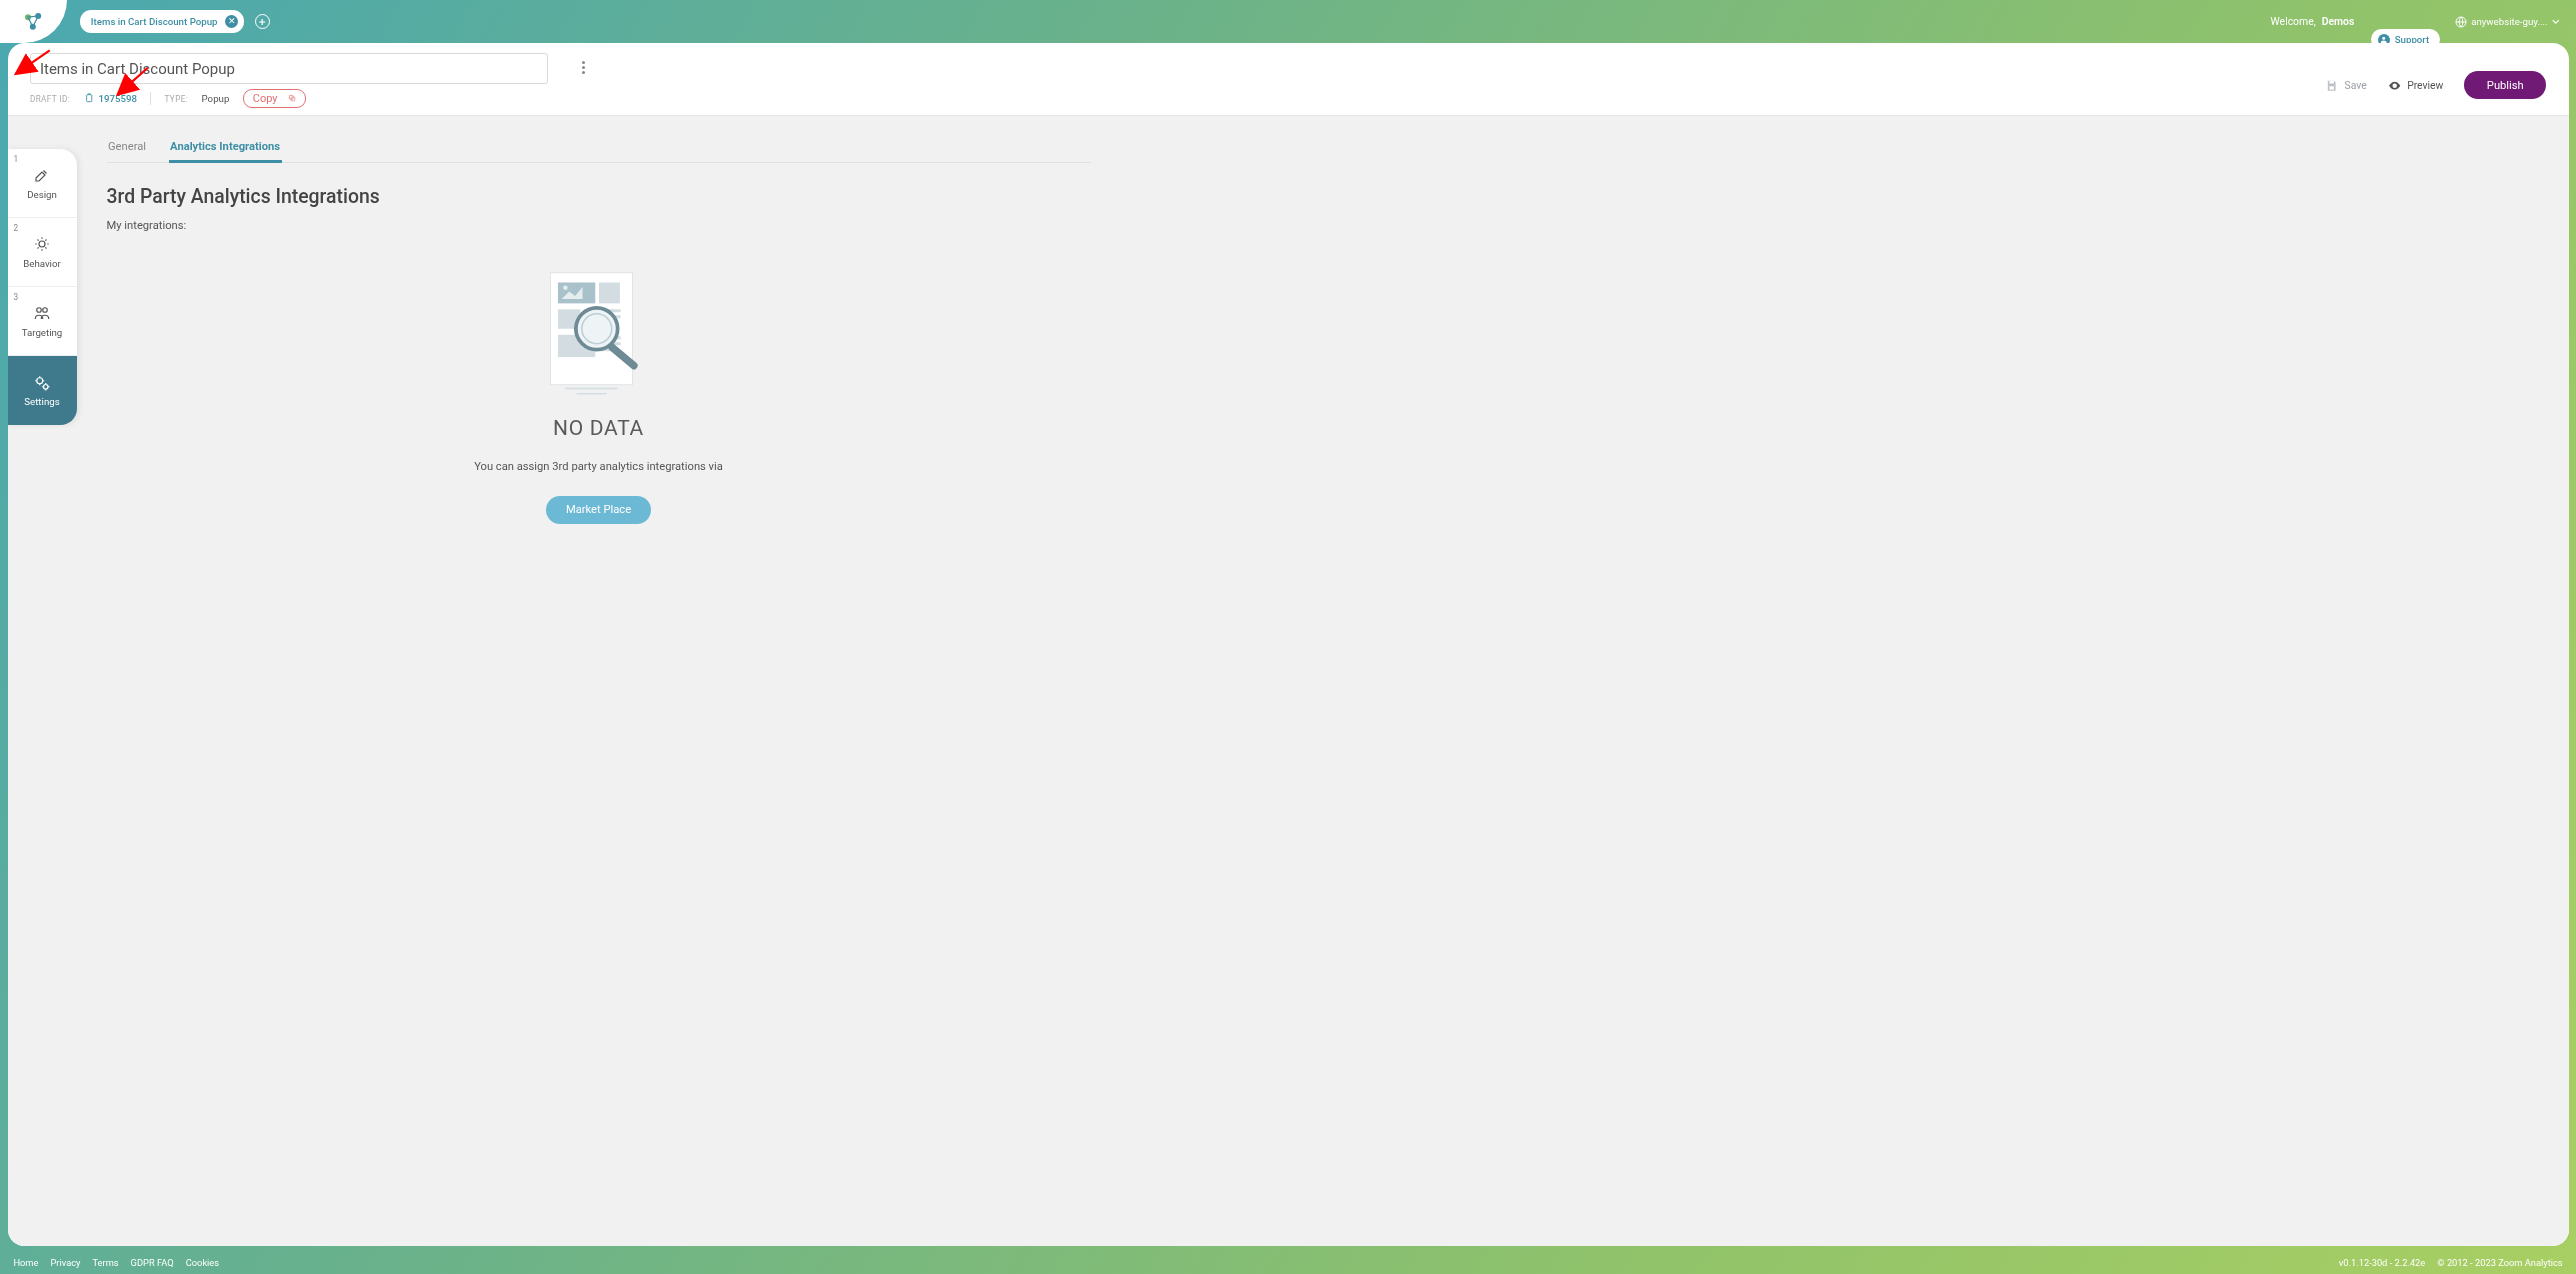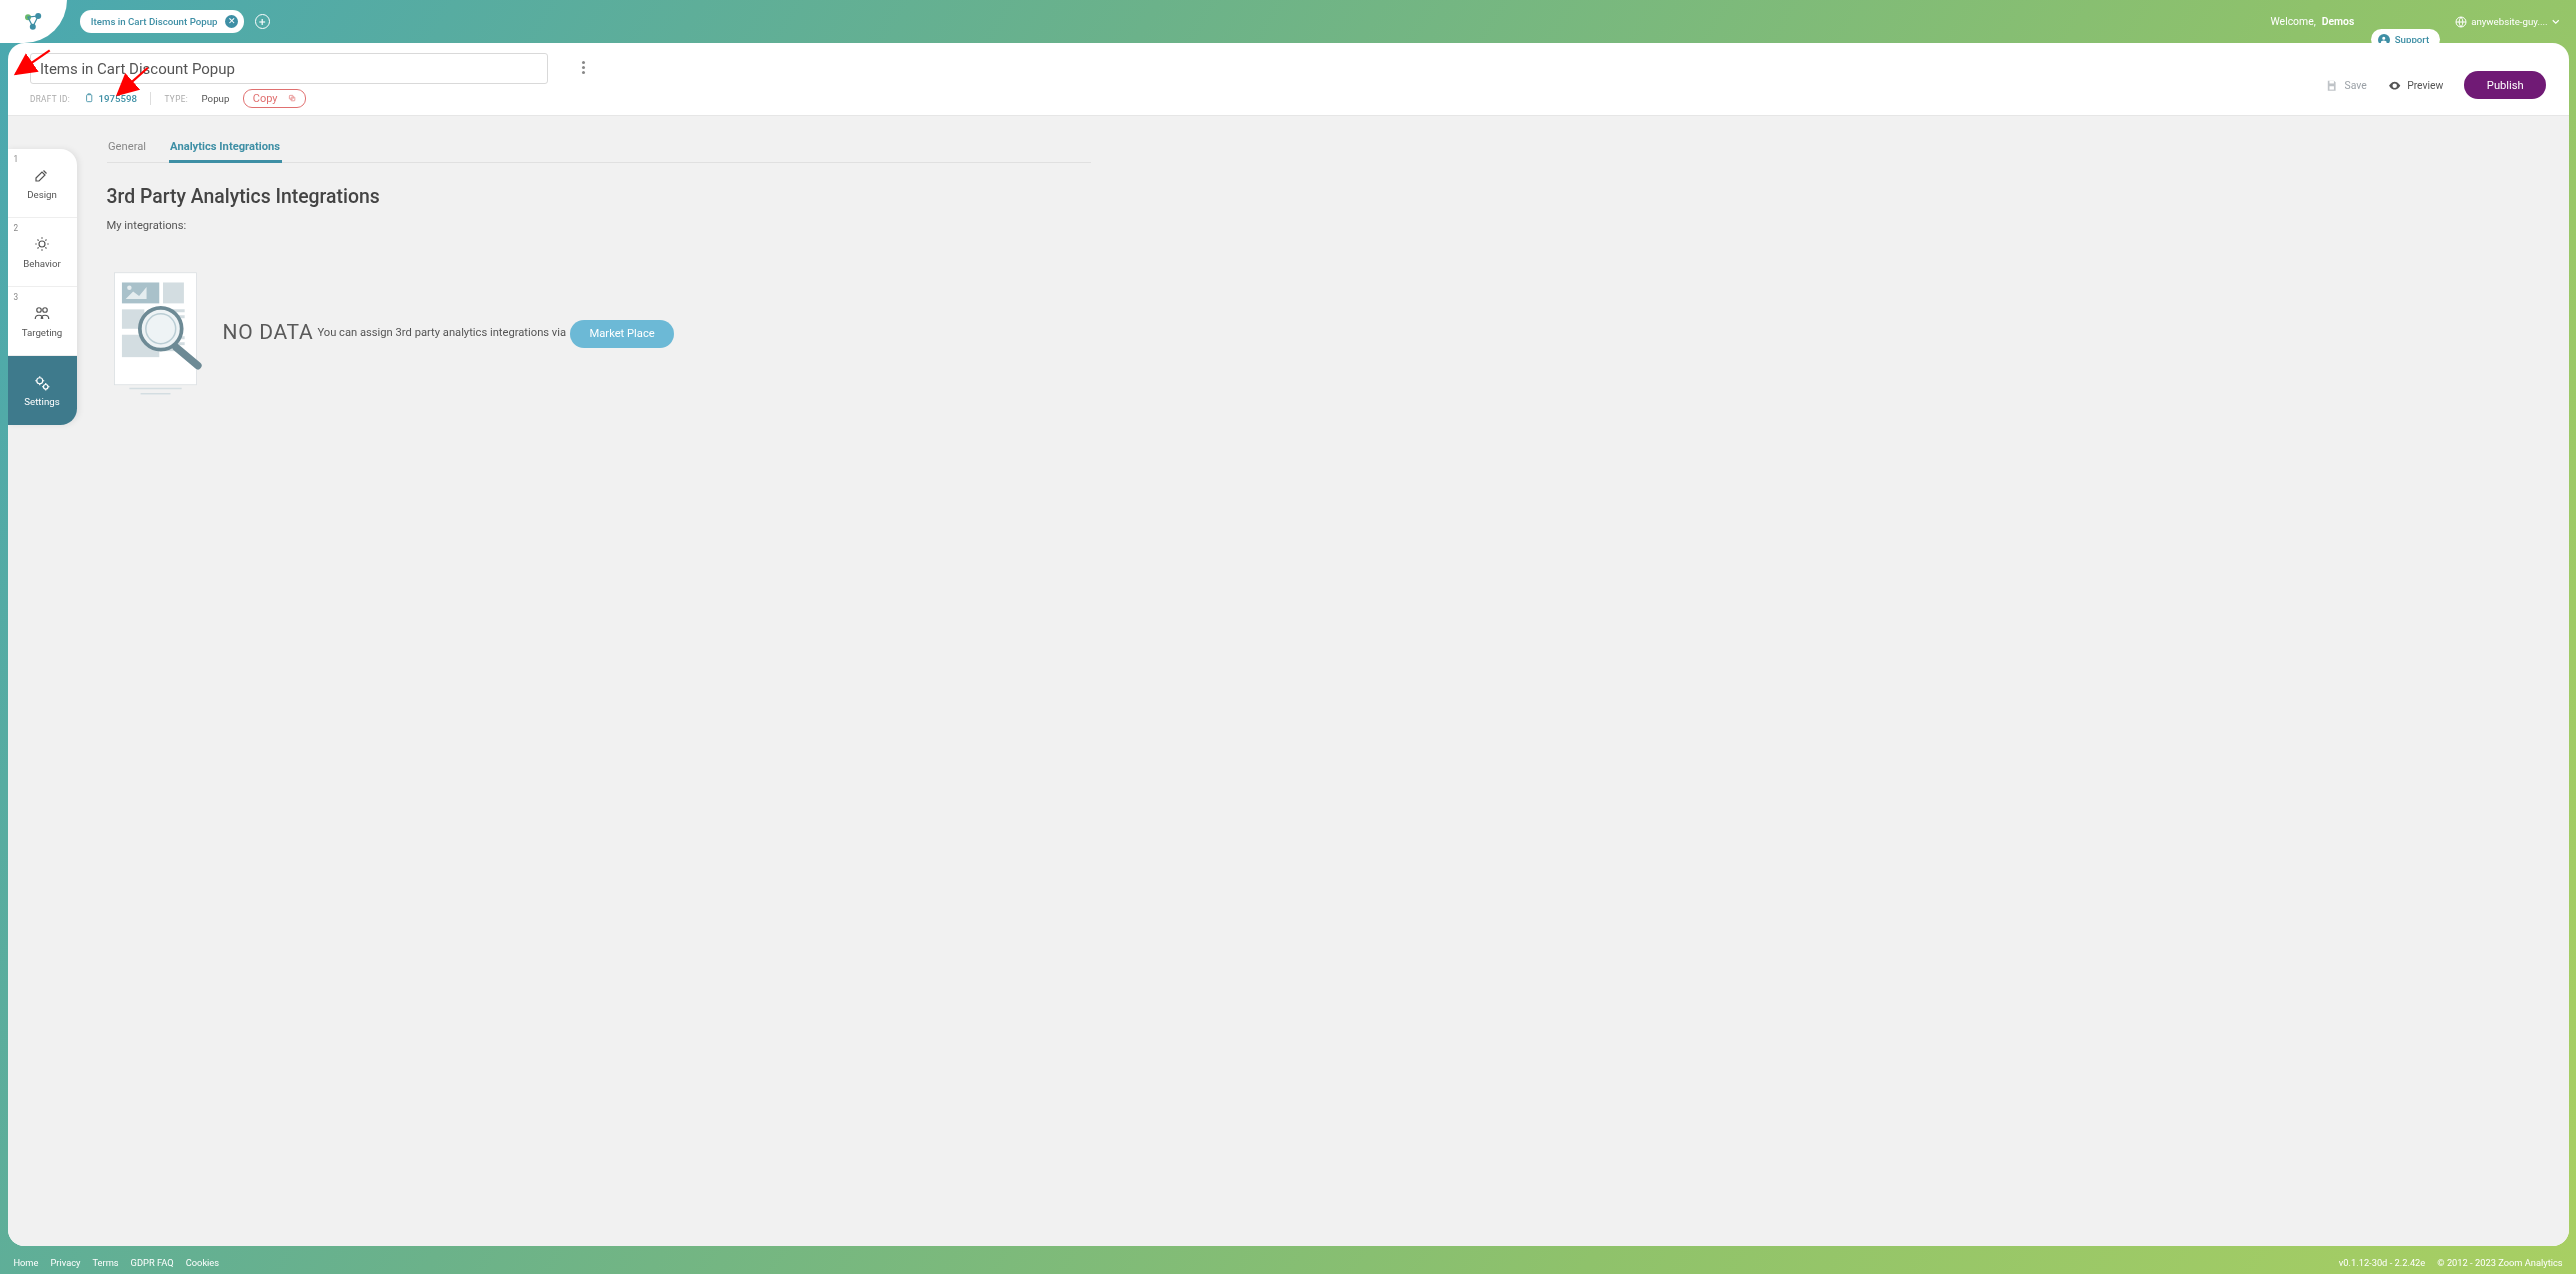--- a/index.html
+++ b/index.html
@@ -133,21 +133,21 @@
   }
   .tabs{display:flex;gap:21px;border-bottom:0.7px solid #e0e0e0;font-size:11.2px;width:100%;}
   .tab{padding:4.5px 1.5px 9px;color:#888;cursor:pointer;position:relative;}
   .tab.active{color:#3e8fa5;font-weight:700;}
   .tab.active::after{content:"";position:absolute;left:0;right:0;bottom:-0.7px;height:2.2px;background:#3e8fa5;}
 
   h1.section-title{font-size:19.4px;color:#444;font-weight:500;margin:22.4px 0 10.4px;}
   .subtext{color:#555;font-size:11.2px;margin-bottom:22.4px;}
 
   .empty-state{
-    display:flex;flex-direction:row;align-items:center;gap:4px;margin-top:37px;
+    display:flex;flex-direction:column;align-items:center;gap:20px;margin-top:37px;
   }
   .empty-illus{width:112px;height:127px;position:relative;}
   .no-data-title{font-size:21px;color:#5a5a5a;letter-spacing:0.7px;}
   .no-data-sub{color:#555;font-size:11.2px;}
   .market-btn{
     background:#6cb9d6;color:#fff;border:none;border-radius:15px;
     height:28px;padding:0 19.4px;font-size:11.2px;cursor:pointer;margin-top:3px;
   }
 
   

